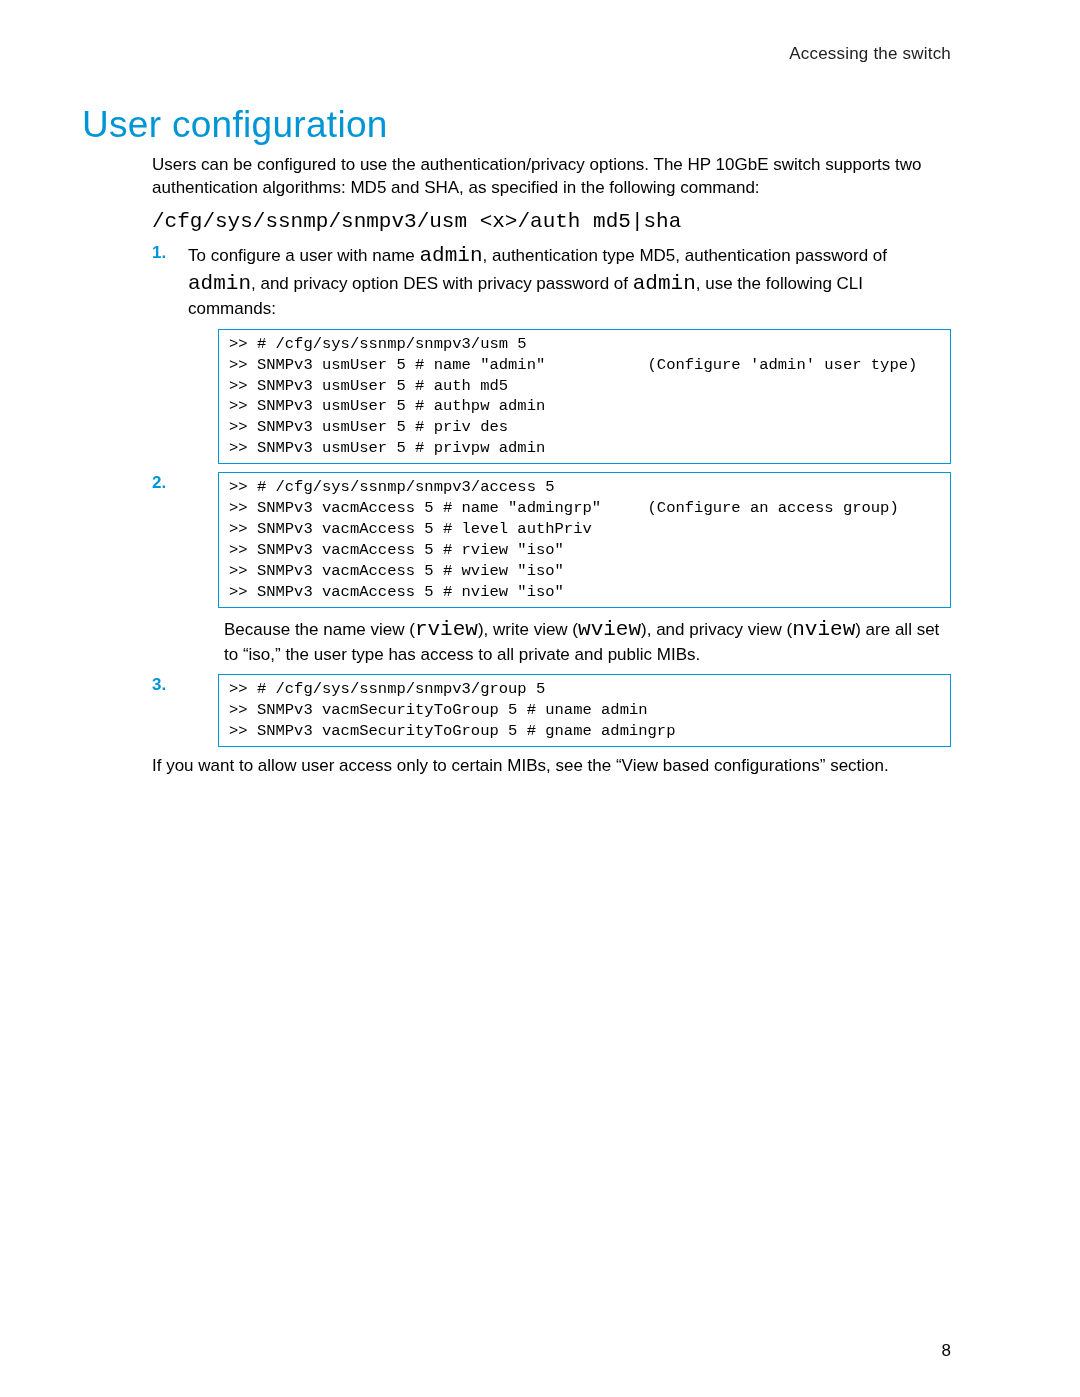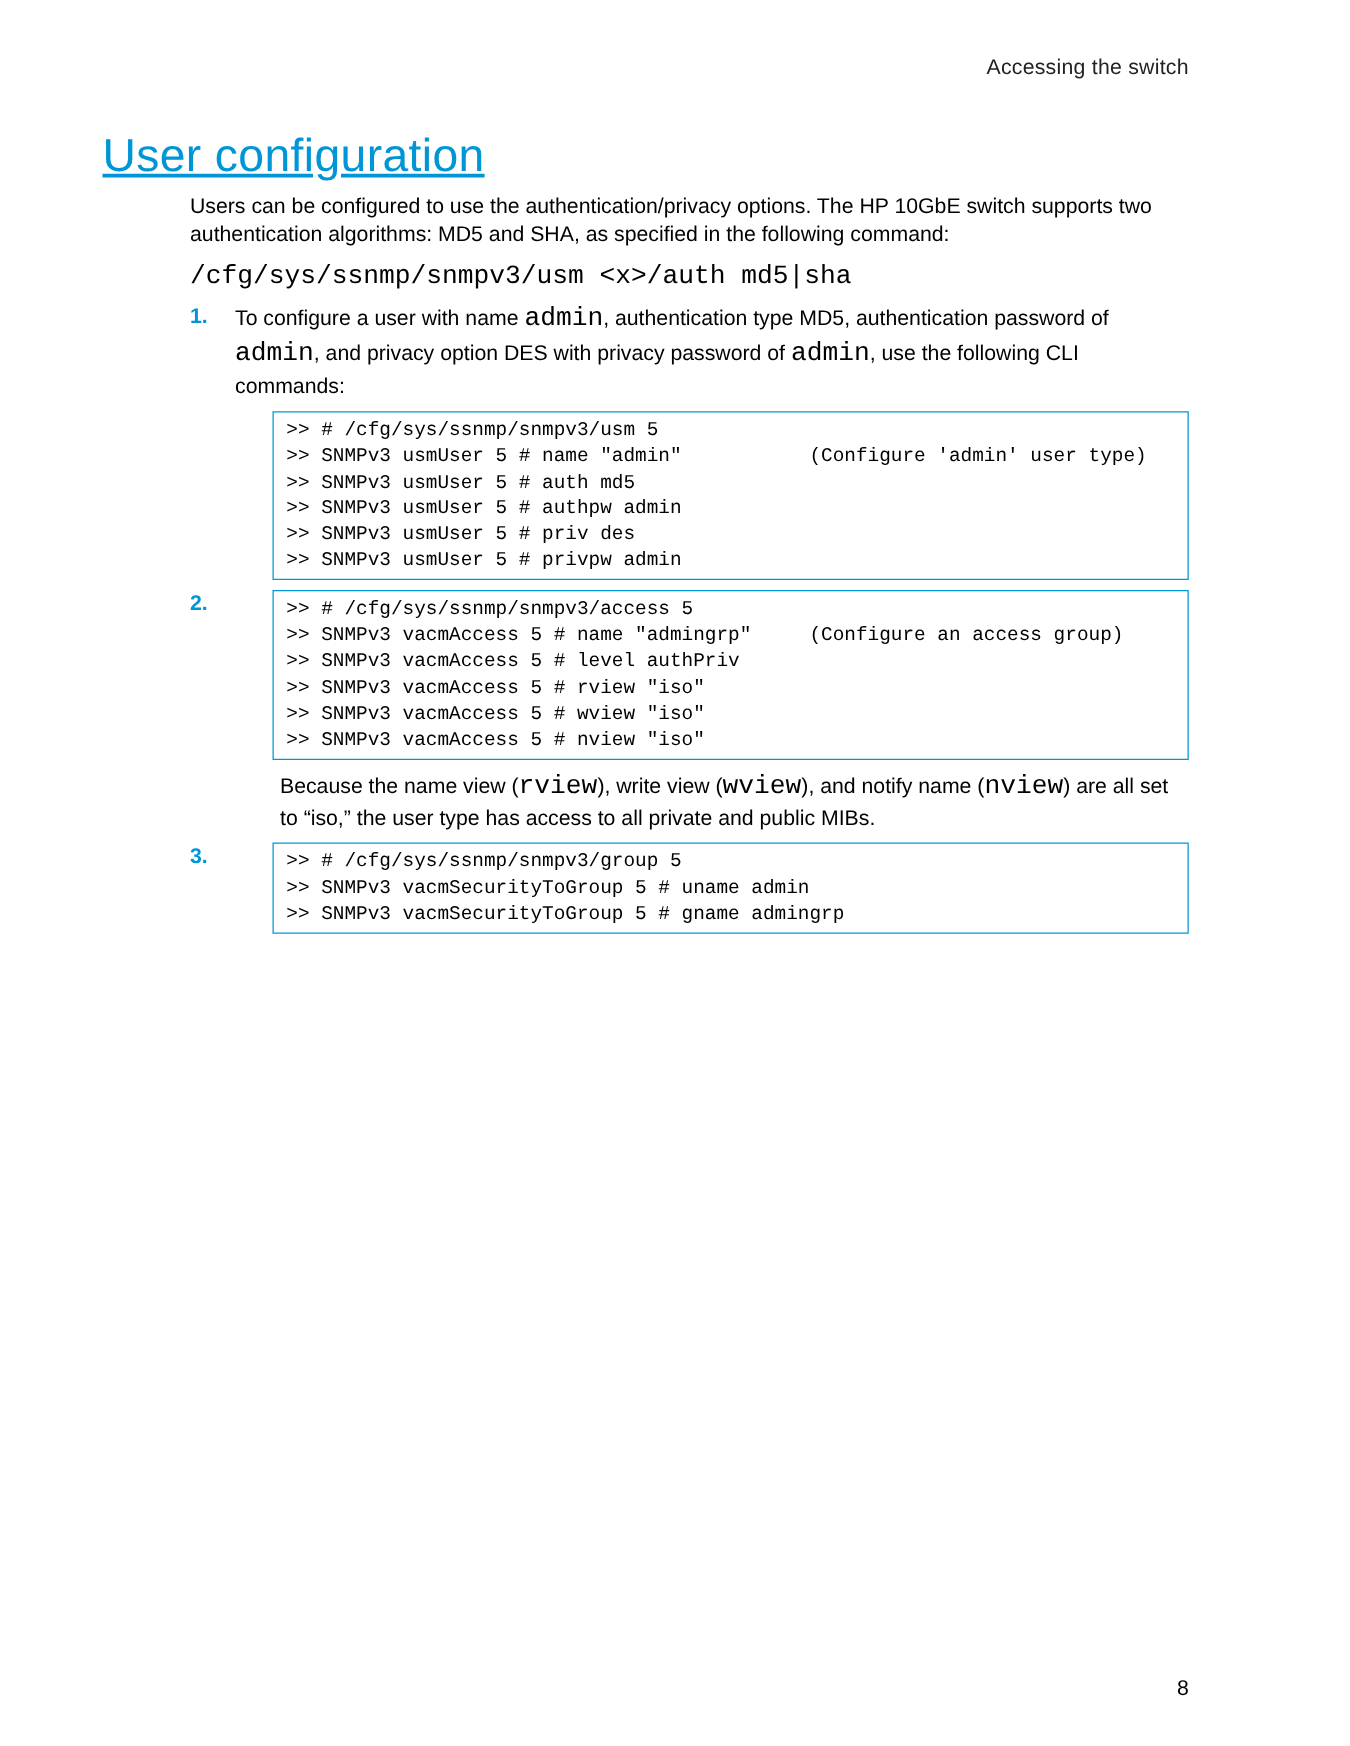--- a/index.html
+++ b/index.html
@@ -24,21 +24,20 @@
     color: #222;
     margin-bottom: 40px;
     letter-spacing: 0.2px;
   }
   h1.section-title {
     font-size: 37px;
     font-weight: 300;
     color: #0096d6;
     margin: 12px 0 8px 0;
     letter-spacing: 0.3px;
-    text-decoration: underline;
   }
   .body-block {
     margin-left: 70px;
     font-size: 17px;
     font-weight: 300;
     line-height: 1.35;
     color: #000;
   }
   .body-block p {
     margin: 6px 0;
@@ -137,31 +136,32 @@
 
       <li>
         <span class="marker">2.</span>
         <div class="code-box">&gt;&gt; # /cfg/sys/ssnmp/snmpv3/access 5
 &gt;&gt; SNMPv3 vacmAccess 5 # name "admingrp"     (Configure an access group)
 &gt;&gt; SNMPv3 vacmAccess 5 # level authPriv
 &gt;&gt; SNMPv3 vacmAccess 5 # rview "iso"
 &gt;&gt; SNMPv3 vacmAccess 5 # wview "iso"
 &gt;&gt; SNMPv3 vacmAccess 5 # nview "iso"</div>
         <div class="after-step">
-          <span>Because the name view (</span><span class="mono">rview</span><span>), write view (</span><span class="mono">wview</span><span>), and notify name (</span><span class="mono">nview</span><span>) are all set to “iso,” the user type has access to all private and public MIBs.</span>
+          <span>Because the name view (</span><span class="mono">rview</span><span>), write view (</span><span class="mono">wview</span><span>), and privacy view (</span><span class="mono">nview</span><span>) are all set to “iso,” the user type has access to all private and public MIBs.</span>
         </div>
       </li>
 
       <li>
         <span class="marker">3.</span>
         <div class="code-box">&gt;&gt; # /cfg/sys/ssnmp/snmpv3/group 5
 &gt;&gt; SNMPv3 vacmSecurityToGroup 5 # uname admin
 &gt;&gt; SNMPv3 vacmSecurityToGroup 5 # gname admingrp</div>
       </li>
 
     </ol>
 
+    <p class="closing">If you want to allow user access only to certain MIBs, see the “View based configurations” section.</p>
 
   </div>
 
   <div class="page-num">8</div>
 
 </div>
 
 </body></html>

